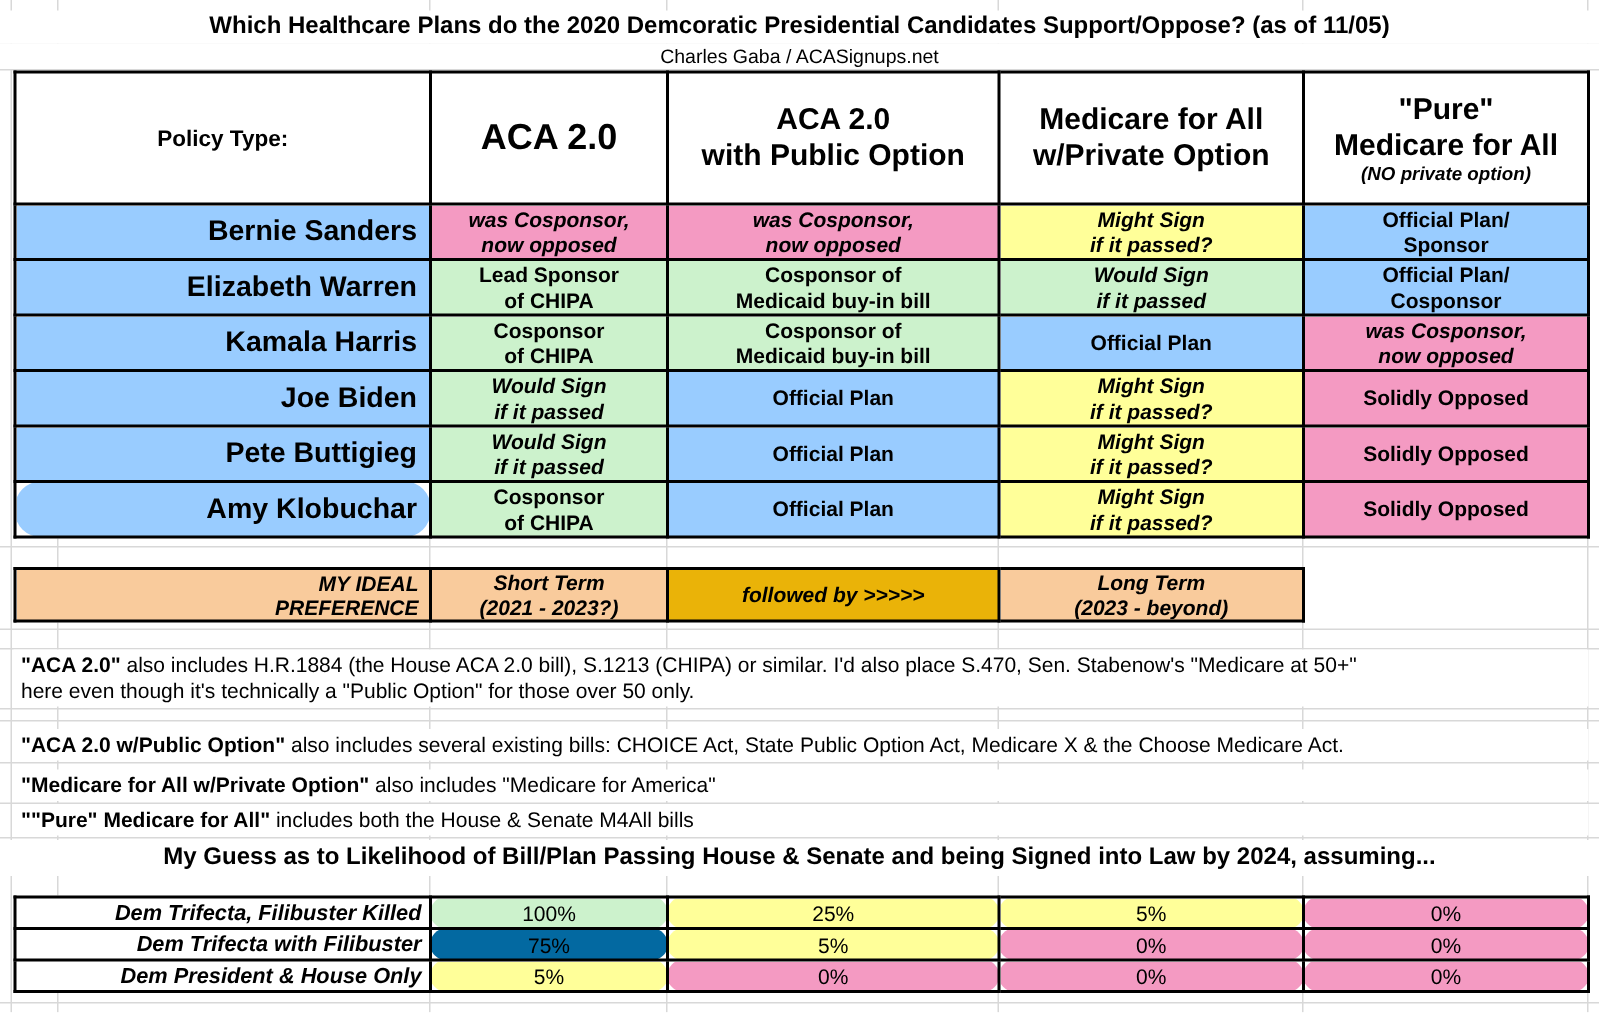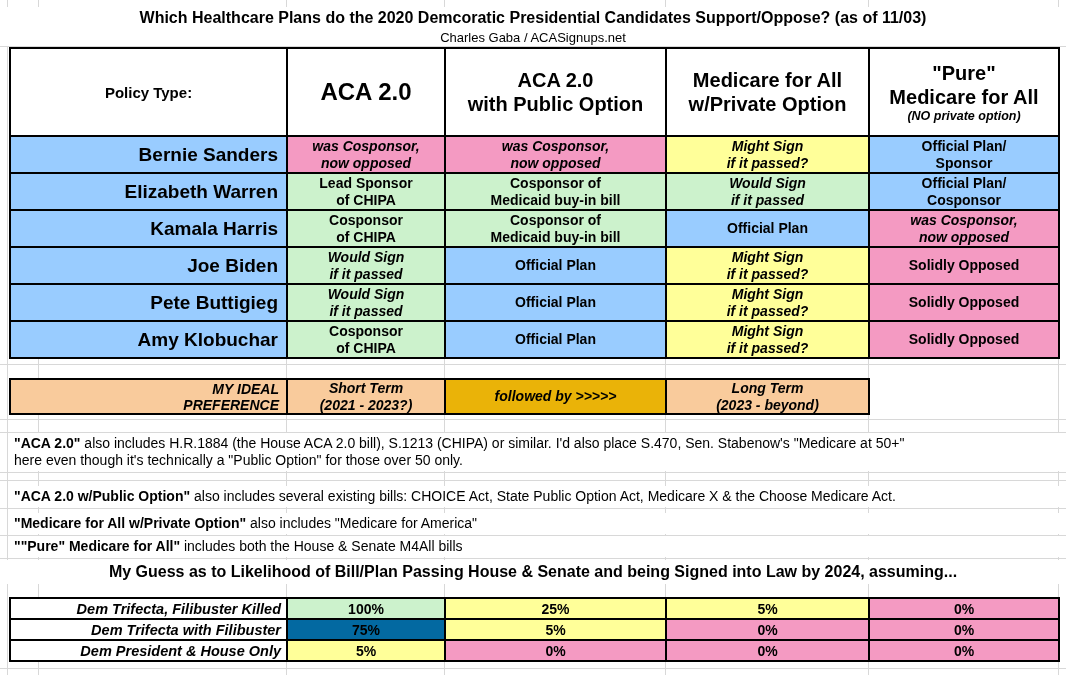--- a/index.html
+++ b/index.html
@@ -36,21 +36,21 @@
 
   .fnote{position:absolute;left:9px;width:1045px;background:#fff;
          font-size:14px;line-height:17px;padding:2px 0 2px 5px;}
   .fnote .b{font-weight:bold;}
 
   .ltitle{position:absolute;left:0;top:560px;width:100%;height:24px;background:#fff;
           text-align:center;font-weight:bold;font-size:16px;line-height:24px;}
   .lik{left:9px;top:597px;width:1049px;}
   .lik td{height:19px;}
   .llabel{text-align:right;padding-right:5px;font-weight:bold;font-style:italic;font-size:14.5px;background:#fff;margin-top:12px;}
-  .lval{text-align:center;font-weight:bold;font-size:14px;}
+  .lval{text-align:center;font-weight:normal;font-size:14px;border-radius:10px;}
 </style>
 </head>
 <body>
 
 <div id="canvas">
   <div id="gridlayer">
       <div class="vl" style="left: 7px;"></div>
       <div class="vl" style="left: 38px;"></div>
       <div class="vl" style="left: 286px;"></div>
       <div class="vl" style="left: 444px;"></div>
@@ -65,21 +65,21 @@
       <div class="hl" style="top: 432px;"></div>
       <div class="hl" style="top: 472px;"></div>
       <div class="hl" style="top: 480px;"></div>
       <div class="hl" style="top: 508px;"></div>
       <div class="hl" style="top: 535px;"></div>
       <div class="hl" style="top: 558px;"></div>
       <div class="hl" style="top: 571px;"></div>
       <div class="hl" style="top: 668px;"></div>
     </div>
 
-  <div class="title">Which Healthcare Plans do the 2020 Demcoratic Presidential Candidates Support/Oppose? (as of 11/03)</div>
+  <div class="title">Which Healthcare Plans do the 2020 Demcoratic Presidential Candidates Support/Oppose? (as of 11/05)</div>
   <div class="subtitle">Charles Gaba / ACASignups.net</div>
 
   <table class="main">
     <colgroup>
         <col style="width:277px">
         <col style="width:158px">
         <col style="width:221px">
         <col style="width:203px">
         <col style="width:190px">
       </colgroup>
@@ -199,21 +199,21 @@
             <span class="l">Might Sign</span>
             <span class="l">if it passed?</span>
           </td>
       <td class="cell" style="background-color: rgb(244, 154, 194);">
             <span class="l">Solidly Opposed</span>
             <span class="l"></span>
           </td>
     </tr>
 
     <tr>
-      <td class="name" style="background-color: rgb(153, 204, 255);">Amy Klobuchar</td>
+      <td class="name" style="background-color: rgb(153, 204, 255); border-radius: 17px;">Amy Klobuchar</td>
       <td class="cell" style="background-color: rgb(204, 242, 204);">
             <span class="l">Cosponsor</span>
             <span class="l">of CHIPA</span>
           </td>
       <td class="cell" style="background-color: rgb(153, 204, 255);">
             <span class="l">Official Plan</span>
             <span class="l"></span>
           </td>
       <td class="cell it" style="background-color: rgb(255, 255, 153);">
             <span class="l">Might Sign</span>

